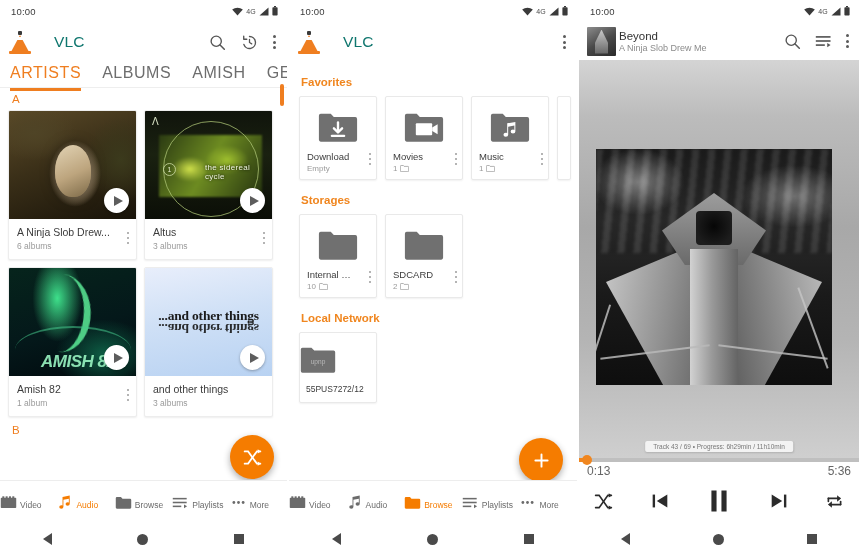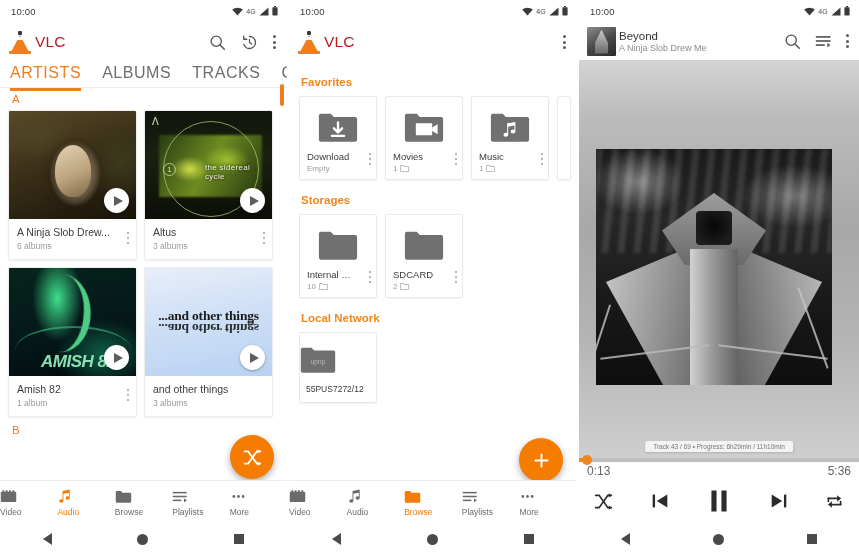--- a/index.html
+++ b/index.html
@@ -23,21 +23,21 @@
   
   .appbar { height:40px; display:flex; align-items:center; padding:0 9px; }
   .vlc-logo { width:22px; height:24px; position:relative; flex:0 0 auto; }
   .vlc-logo .cone { position:absolute; left:2px; bottom:2px; width:0; height:0;
                     border-left:9px solid transparent; border-right:9px solid transparent;
                     border-bottom:17px solid #ef7e20; }
   .vlc-logo .stripe { position:absolute; left:7px; bottom:14px; width:8px; height:3px; background:#ffffff;
                       transform:none; }
   .vlc-logo .tip { position:absolute; left:9px; top:1px; width:4px; height:4px; background:#3a3a3a; border-radius:1px; }
   .vlc-logo .base { position:absolute; left:0px; bottom:0px; width:22px; height:3px; background:#ef7e20; border-radius:1px; }
-  .apptitle { font-size:15.5px; color:#b91c1c; margin-left:4px; letter-spacing:.2px; }
+  .apptitle { font-size:15.5px; color:#0f766e; margin-left:23px; letter-spacing:.2px; }
   .appbar-actions { margin-left:auto; display:flex; align-items:center; gap:13px; padding-right:2px; }
   .icon-btn { width:19px; height:19px; display:flex; align-items:center; justify-content:center; color:#555; }
   .dots-v { width:4px; height:18px; display:flex; flex-direction:column; justify-content:center; align-items:center; gap:2.5px; }
   .dots-v i { width:3px; height:3px; border-radius:50%; background:#5a5a5a; display:block; }
   .dots-v.small i { width:2.5px; height:2.5px; background:#9b9b9b; }
 
   
   .tabs { height:26px; display:flex; align-items:flex-start; padding:0 10px; gap:21px; position:relative; }
   .tab { font-size:16px; letter-spacing:.55px; color:#6d6d6d; padding-top:2px; }
   .tab.active { color:#ef7e20; }
@@ -109,21 +109,21 @@
 
   
   .fab { position:absolute; width:44px; height:44px; border-radius:50%; background:#f57c00;
          display:flex; align-items:center; justify-content:center; box-shadow:0 3px 7px rgba(0,0,0,.32); }
   .fab.shuffle { right:13px; bottom:75px; }
   .fab.plus { right:14px; bottom:72px; }
 
   
   .bottomnav { position:absolute; left:0; right:0; bottom:30px; height:44px; background:#ffffff;
                border-top:1px solid #ededed; display:flex; align-items:center; }
-  .navitem { flex:1; display:flex; flex-direction:column; align-items:flex-start; gap:3px; color:#6b6b6b; }
+  .navitem { flex:1; display:flex; align-items:flex-end; gap:3px; color:#6b6b6b; }
   .navitem .navlabel { font-size:8.5px; }
   .navitem.active { color:#f57c00; }
   .sysnav { position:absolute; left:0; right:0; bottom:0; height:30px; background:#ffffff;
             display:flex; align-items:center; justify-content:space-around; }
   .sys-back { width:0; height:0; border-right:9px solid #4a4a4a; border-top:6px solid transparent; border-bottom:6px solid transparent; }
   .sys-home { width:11px; height:11px; border-radius:50%; background:#4a4a4a; }
   .sys-rec { width:10px; height:10px; background:#4a4a4a; }
 
   
   .section-h { font-size:11.5px; color:#f0861f; padding:14px 12px 8px 12px; font-weight:bold; }
@@ -247,21 +247,21 @@
             <i></i>
             <i></i>
             <i></i>
           </div>
       </div>
     </div>
 
     <div class="tabs">
       <div class="tab active">ARTISTS</div>
       <div class="tab">ALBUMS</div>
-      <div class="tab">TRACKS</div>
+      <div class="tab">AMISH</div>
       <div class="tab">GENRES</div>
       <div class="tabs-underline"></div>
     </div>
 
     <div class="letter-row">
       <span class="letter">A</span>
       <span class="scroll-thumb"></span>
     </div>
 
     <div class="grid">

